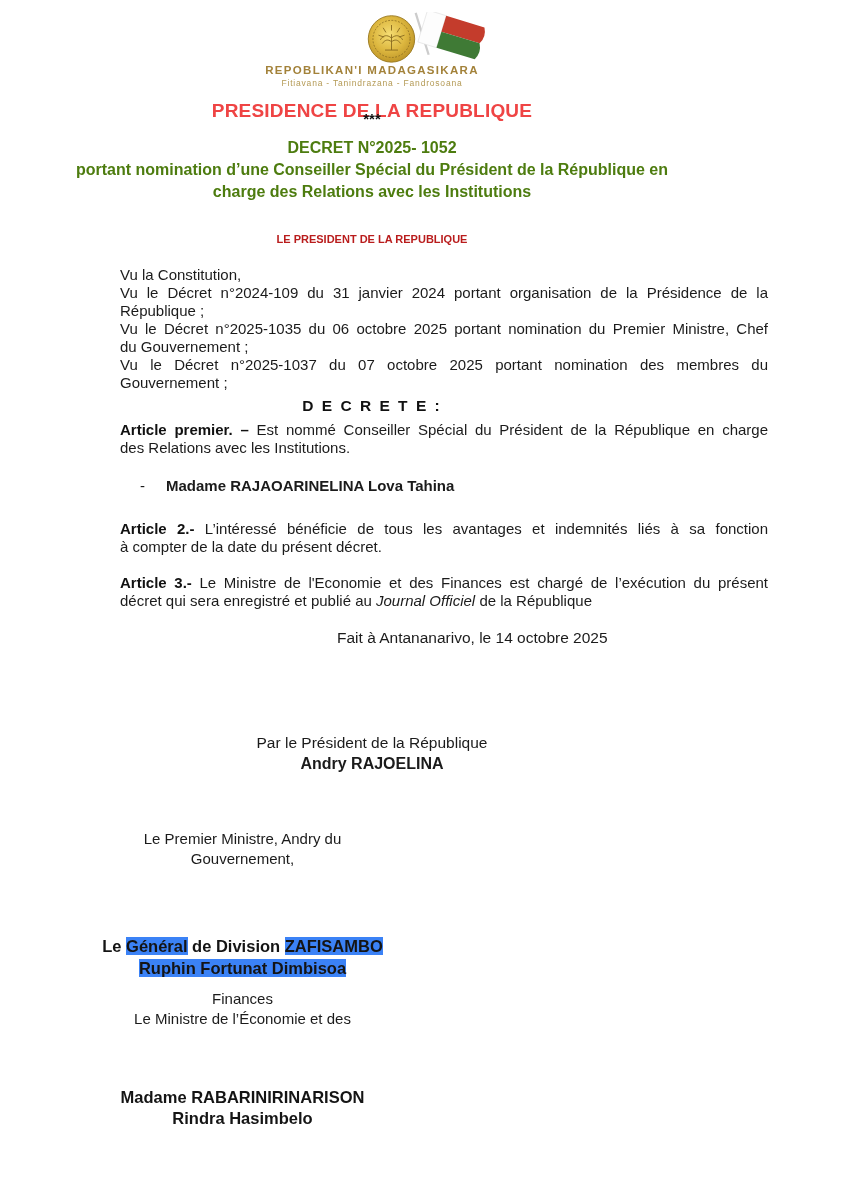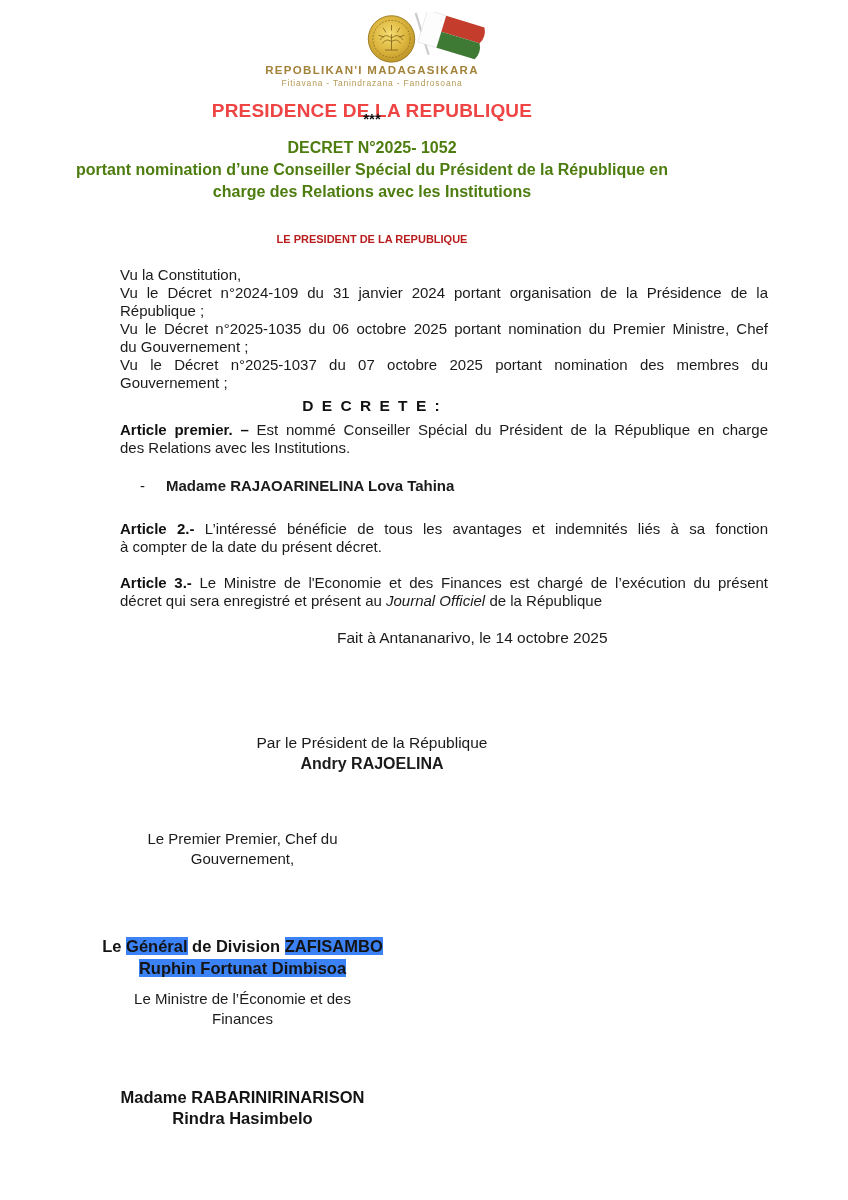--- a/index.html
+++ b/index.html
@@ -115,41 +115,41 @@
   <span class="dash">-</span><span>Madame RAJAOARINELINA Lova Tahina</span>
 </div>
 
 <div class="abs col article2">
   <div class="just"><b class="lbl">Article 2.-</b><span> L’intéressé bénéficie de tous les avantages et indemnités liés à sa fonction</span></div>
   <div>à compter de la date du présent décret.</div>
 </div>
 
 <div class="abs col article3">
   <div class="just"><b class="lbl">Article 3.-</b><span> Le Ministre de l'Economie et des Finances est chargé de l’exécution du présent</span></div>
-  <div><span>décret qui sera enregistré et présent au </span><i class="jo">Journal Officiel</i><span> de la République</span></div>
+  <div><span>décret qui sera enregistré et publié au </span><i class="jo">Journal Officiel</i><span> de la République</span></div>
 </div>
 
 <div class="abs fait">Fait à Antananarivo, le 14 octobre 2025</div>
 
 <div class="abs center par-block">
   <div>Par le Président de la République</div>
   <div class="pres-name">Andry RAJOELINA</div>
 </div>
 
 <div class="abs sig pm-title">
-  <div>Le Premier Premier, Chef du</div>
+  <div>Le Premier Ministre, Andry du</div>
   <div>Gouvernement,</div>
 </div>
 
 <div class="abs sig general">
   <div><span>Le </span><span class="hl">Général</span><span> de Division </span><span class="hl">ZAFISAMBO</span></div>
   <div class="hl-line"><span class="hl">Ruphin Fortunat Dimbisoa</span></div>
 </div>
 
 <div class="abs sig min-title">
+  <div>Finances</div>
   <div>Le Ministre de l’Économie et des</div>
-  <div>Finances</div>
 </div>
 
 <div class="abs sig min-name">
   <div>Madame RABARINIRINARISON</div>
   <div>Rindra Hasimbelo</div>
 </div>
 
 </body></html>

